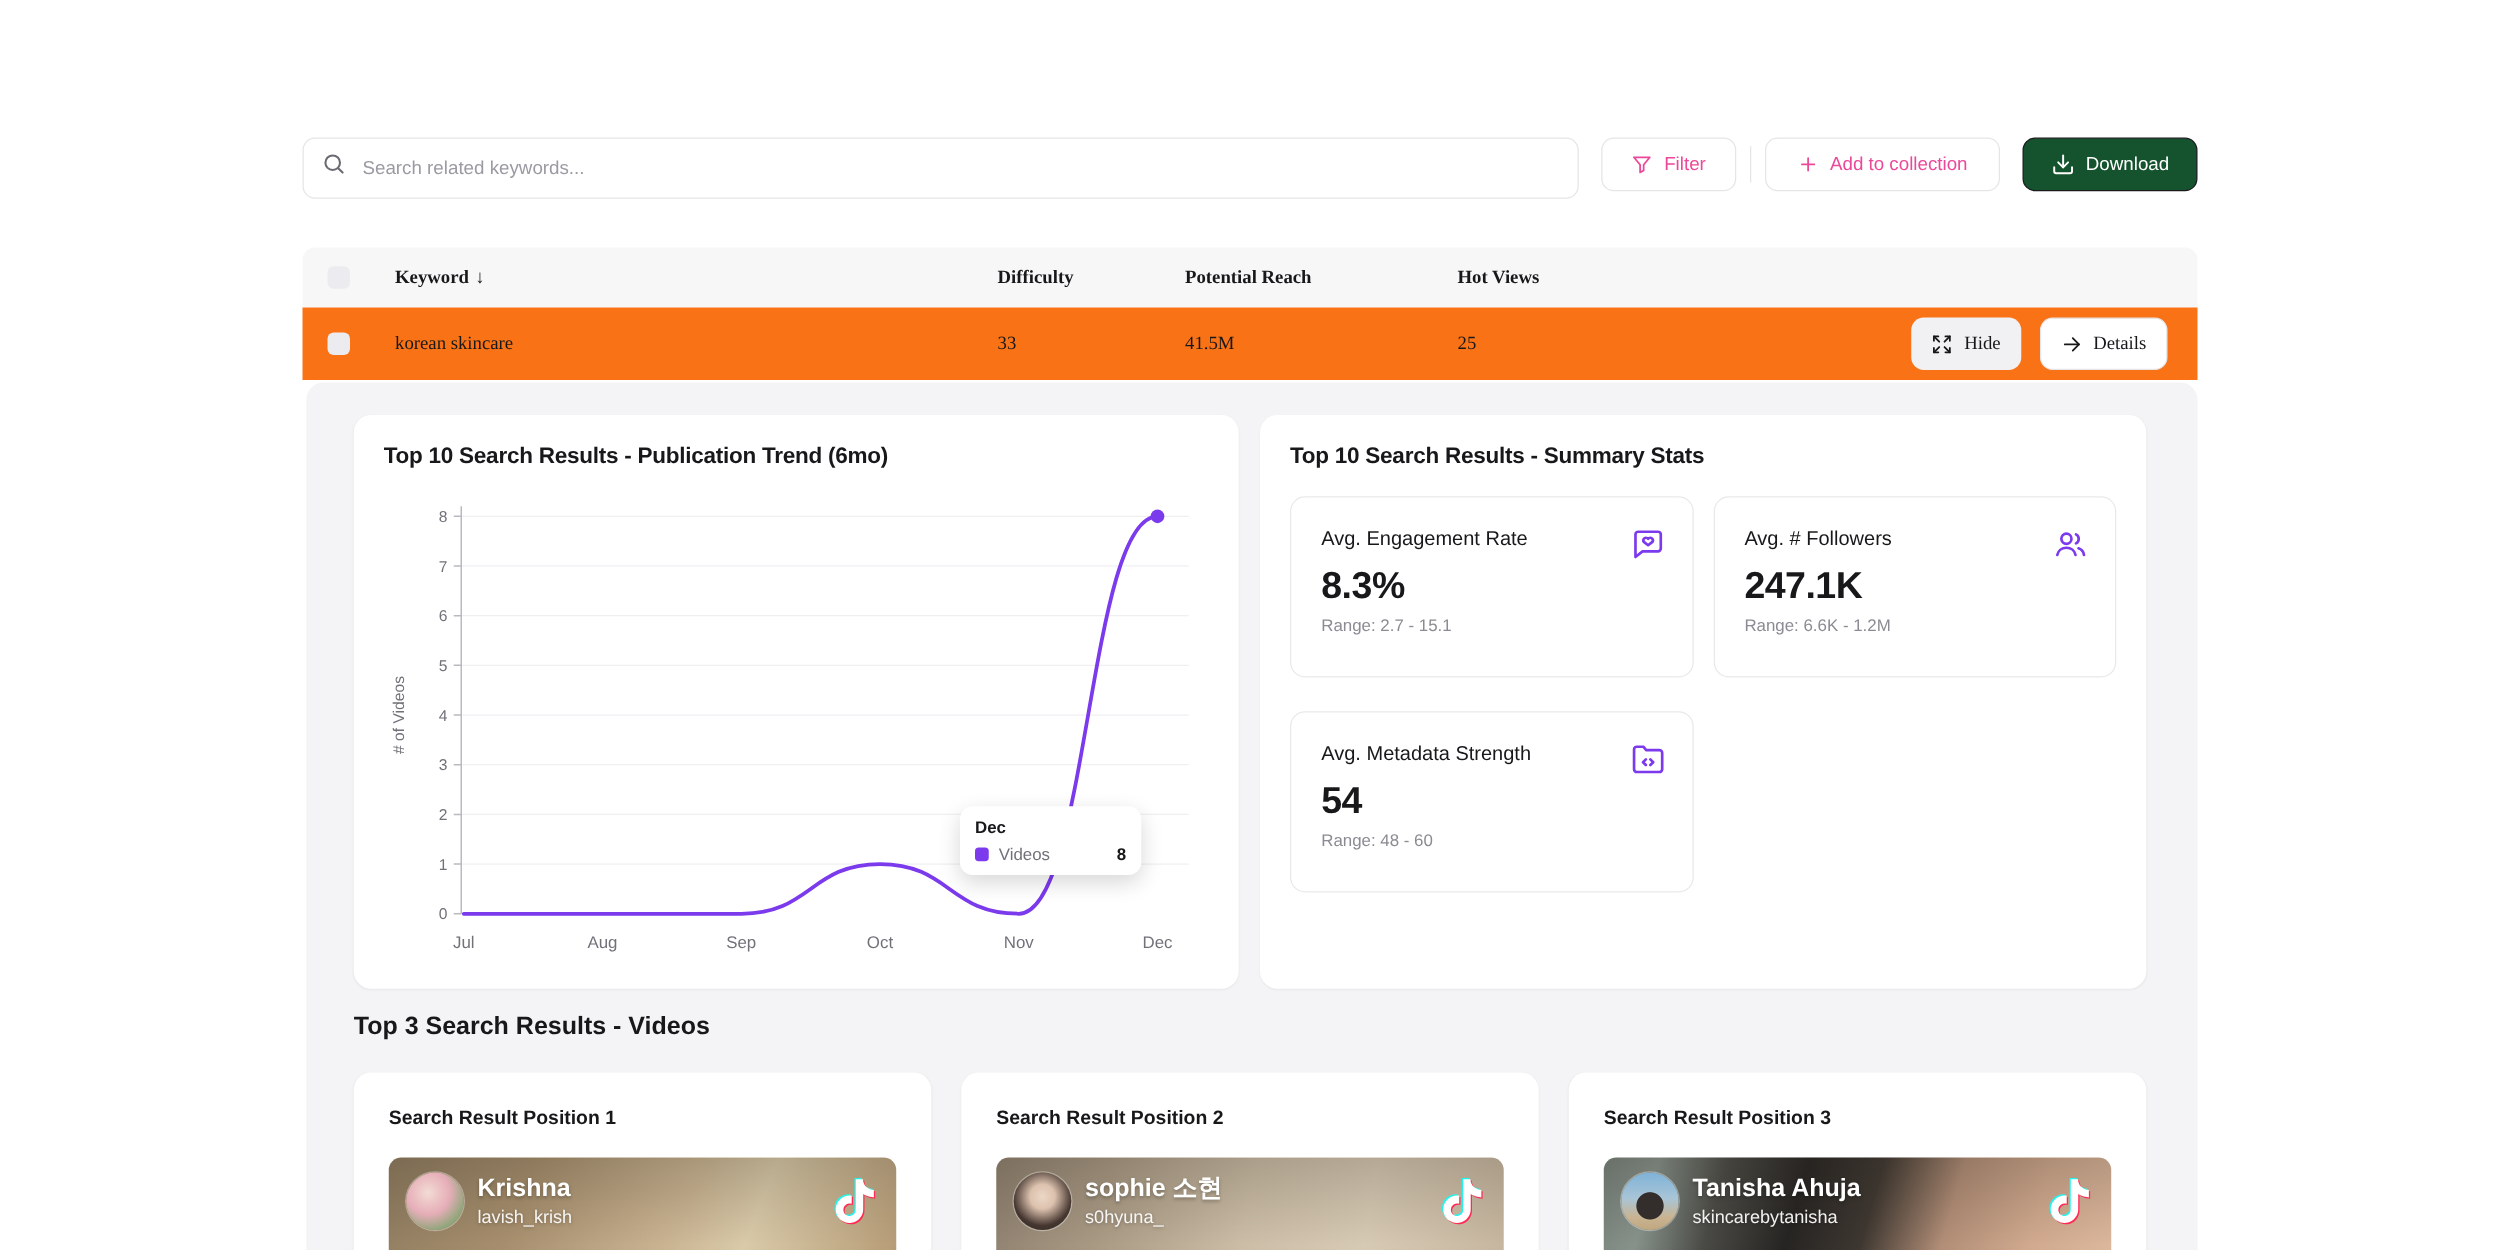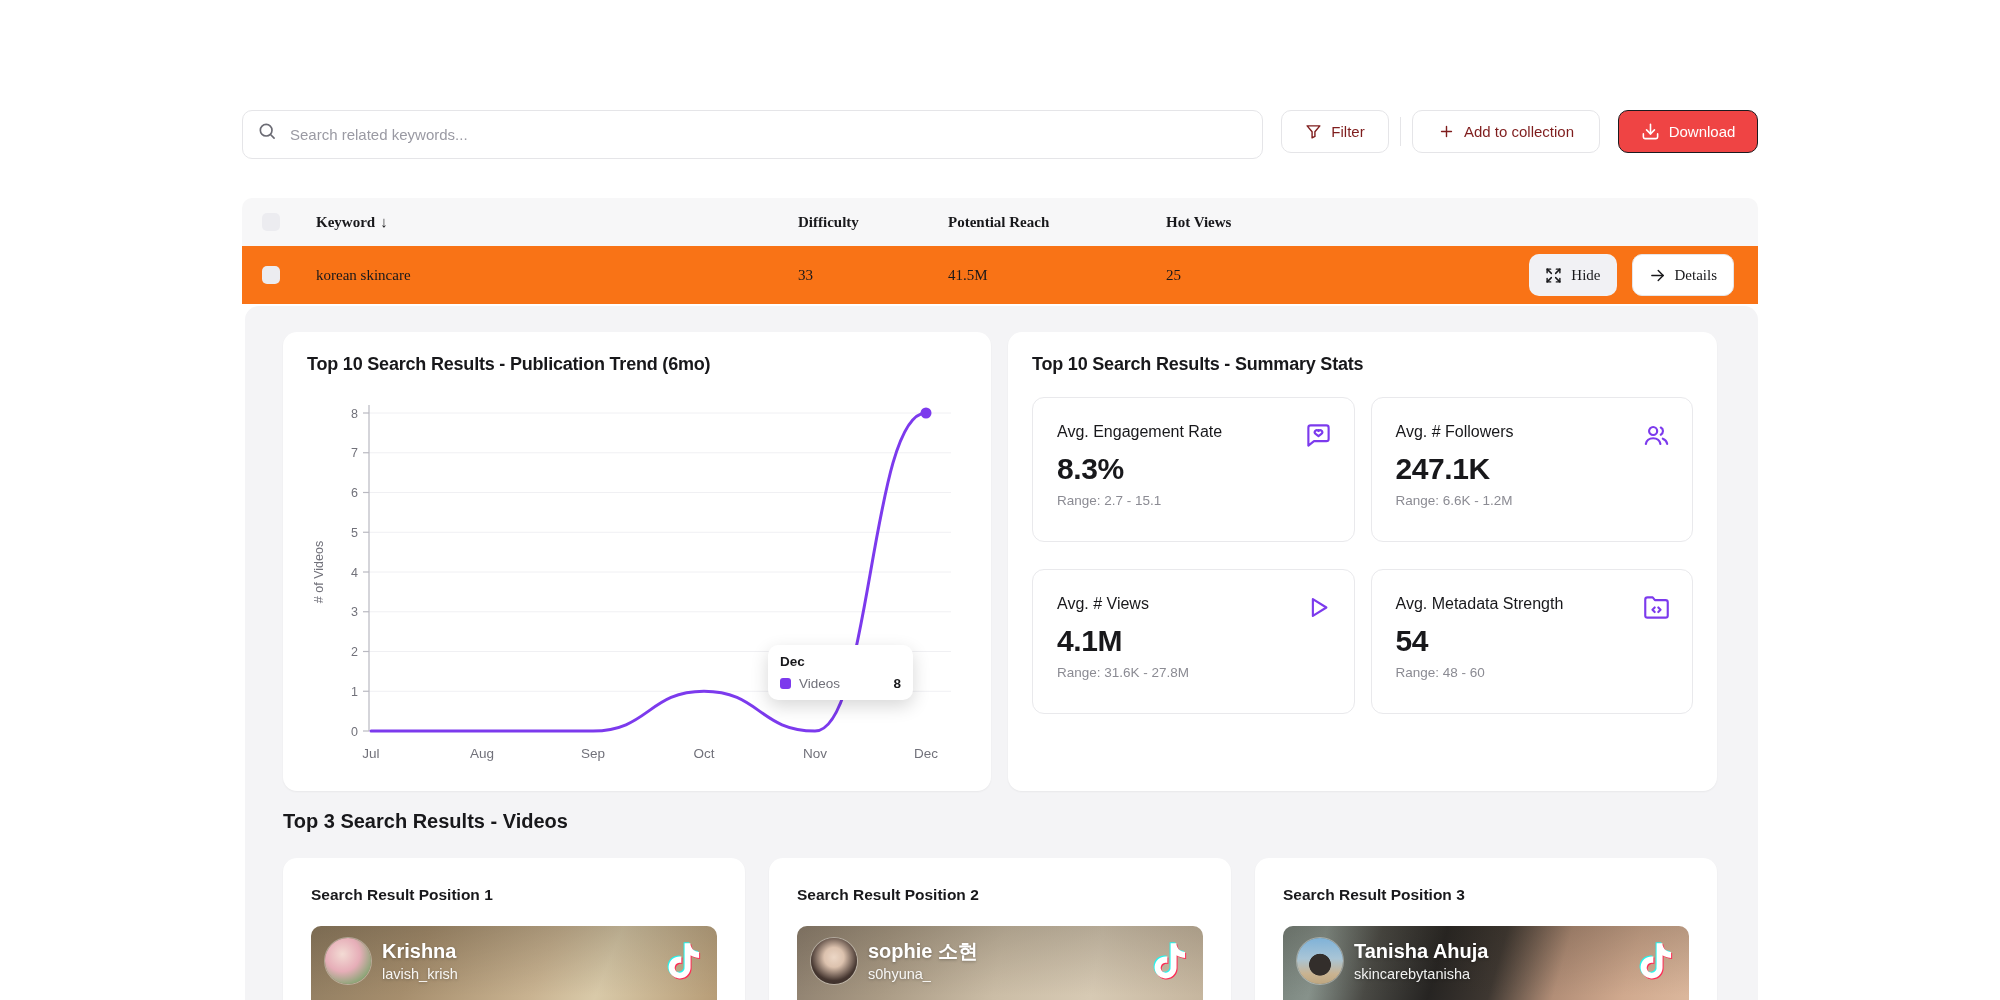--- a/index.html
+++ b/index.html
@@ -10,22 +10,22 @@
   
   .search-box{position:absolute;left:242px;top:110px;width:1021px;height:49px;text-decoration:underline;}
   .search-box input{width:100%;height:100%;box-sizing:border-box;border:1px solid #e5e5e8;
       border-radius:10px;padding:0 16px 0 47px;font-family:"Liberation Sans",sans-serif;
       font-size:15px;color:#18181b;outline:none;background:#fff;}
   .search-box input::placeholder{color:#9a9aa3;}
   .search-icon{position:absolute;left:15px;top:11px;width:20px;height:20px;color:#6b6b74;}
 
   .btn{position:absolute;top:110px;height:43px;display:flex;align-items:center;justify-content:center;
        gap:9px;border-radius:10px;font-size:15px;font-weight:500;box-sizing:border-box;cursor:pointer;}
-  .btn-outline{background:#fff;border:1px solid #e5e5e8;color:#7f1d1d;}
-  .btn-dark{background:#ef4444;border:1px solid #1b1b1f;color:#fff;}
+  .btn-outline{background:#fff;border:1px solid #e5e5e8;color:#ec4899;}
+  .btn-dark{background:#14532d;border:1px solid #1b1b1f;color:#fff;}
   #filter-btn{left:1281px;width:108px;}
   .toolbar-divider{position:absolute;left:1400px;top:117px;width:1px;height:29px;background:#e5e5e8;}
   #add-btn{left:1412px;width:188px;}
   #download-btn{left:1618px;width:140px;}
   .icon16{width:17px;height:17px;}
   .icon18{width:19px;height:19px;}
 
   
   .table{position:absolute;left:242px;top:198px;width:1516px;font-family:Liberation Serif, serif;}
   .thead,.trow{display:grid;grid-template-columns:74px 482px 150px 218px 250px 1fr;align-items:center;}
@@ -272,30 +272,20 @@
         <span class="tile-icon accent-icon" style="color: rgb(124, 58, 237);">
           <svg viewBox="0 0 24 24" fill="none" stroke="currentColor" stroke-width="1.9" stroke-linecap="round" stroke-linejoin="round">
               <circle cx="9" cy="8" r="3.6"></circle>
               <path d="M2.5 19.5c.6-3.1 3.2-5.1 6.5-5.1s5.9 2 6.5 5.1"></path>
               <path d="M15.8 4.9a3.6 3.6 0 0 1 0 6.4"></path>
               <path d="M17.6 14.8c2.1.7 3.5 2.3 3.9 4.7"></path>
             </svg>
         </span>
       </div>
 
-      <div class="tile">
-        <div class="tile-label">Avg. # Views</div>
-        <div class="tile-value">4.1M</div>
-        <div class="tile-range">Range: 31.6K - 27.8M</div>
-        <span class="tile-icon accent-icon" style="color: rgb(124, 58, 237);">
-          <svg viewBox="0 0 24 24" fill="none" stroke="currentColor" stroke-width="1.9" stroke-linejoin="round">
-              <path d="M7 4.5 19 12 7 19.5z"></path>
-            </svg>
-        </span>
-      </div>
 
       <div class="tile">
         <div class="tile-label">Avg. Metadata Strength</div>
         <div class="tile-value">54</div>
         <div class="tile-range">Range: 48 - 60</div>
         <span class="tile-icon accent-icon" style="color: rgb(124, 58, 237);">
           <svg viewBox="0 0 24 24" fill="none" stroke="currentColor" stroke-width="1.9" stroke-linecap="round" stroke-linejoin="round">
               <path d="M22 19a2 2 0 0 1-2 2H4a2 2 0 0 1-2-2V5a2 2 0 0 1 2-2h4.6l2 2.4H20a2 2 0 0 1 2 2z"></path>
               <path d="m10.4 12-2 2 2 2"></path>
               <path d="m13.6 12 2 2-2 2"></path>

